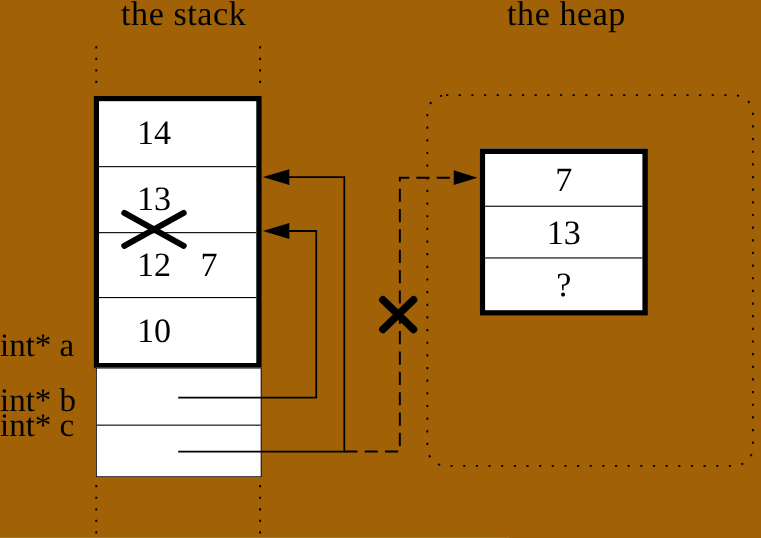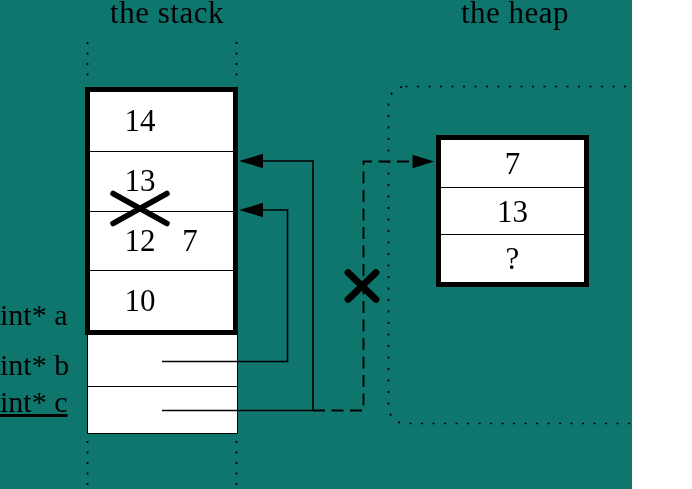--- a/index.html
+++ b/index.html
@@ -1,17 +1,17 @@
 <!DOCTYPE html>
 <html><head>
 <meta charset="utf-8">
 <style>
   html,body { margin:0; padding:0; background:#ffffff; }
   .canvas {
-    position:relative; width:632px; height:489px; background:#0f766e;
+    position:relative; width:692px; height:489px; background:#a16207;
     font-family:"Liberation Serif", serif; color:#000; overflow:hidden;
   }
   .title { position:absolute; top:-2px; width:200px; text-align:center;
            font-size:31px; letter-spacing:0.5px; line-height:30px; }
   .title-stack { left:67px; }
   .title-heap  { left:415px; }
 
   .stack-frame {
     position:absolute; left:85px; top:87px; width:153px; height:248px;
     border:5px solid #000; box-sizing:border-box;
@@ -33,21 +33,21 @@
   .local-row { position:relative; }
   .local-row-b { height:52px; border-bottom:1.5px solid #000; box-sizing:border-box; }
   .local-row-c { flex:1; }
 
   .var-label {
     position:absolute; left:0; width:64px; text-align:right;
     font-size:30px; line-height:28px; white-space:nowrap;
   }
   .var-a { top:301px; }
   .var-b { top:351px; }
-  .var-c { top:388px;text-decoration:underline; }
+  .var-c { top:373px; }
 
   .heap-frame {
     position:absolute; left:436px; top:135px; width:153px; height:152px;
     border:5px solid #000; box-sizing:border-box;
     display:flex; flex-direction:column; background:#fff;
   }
   .heap-row { flex:1; border-bottom:1.5px solid #000;
               display:flex; align-items:center; justify-content:center;
               font-size:31px; line-height:1; }
   .heap-row:last-child { border-bottom:none; }

